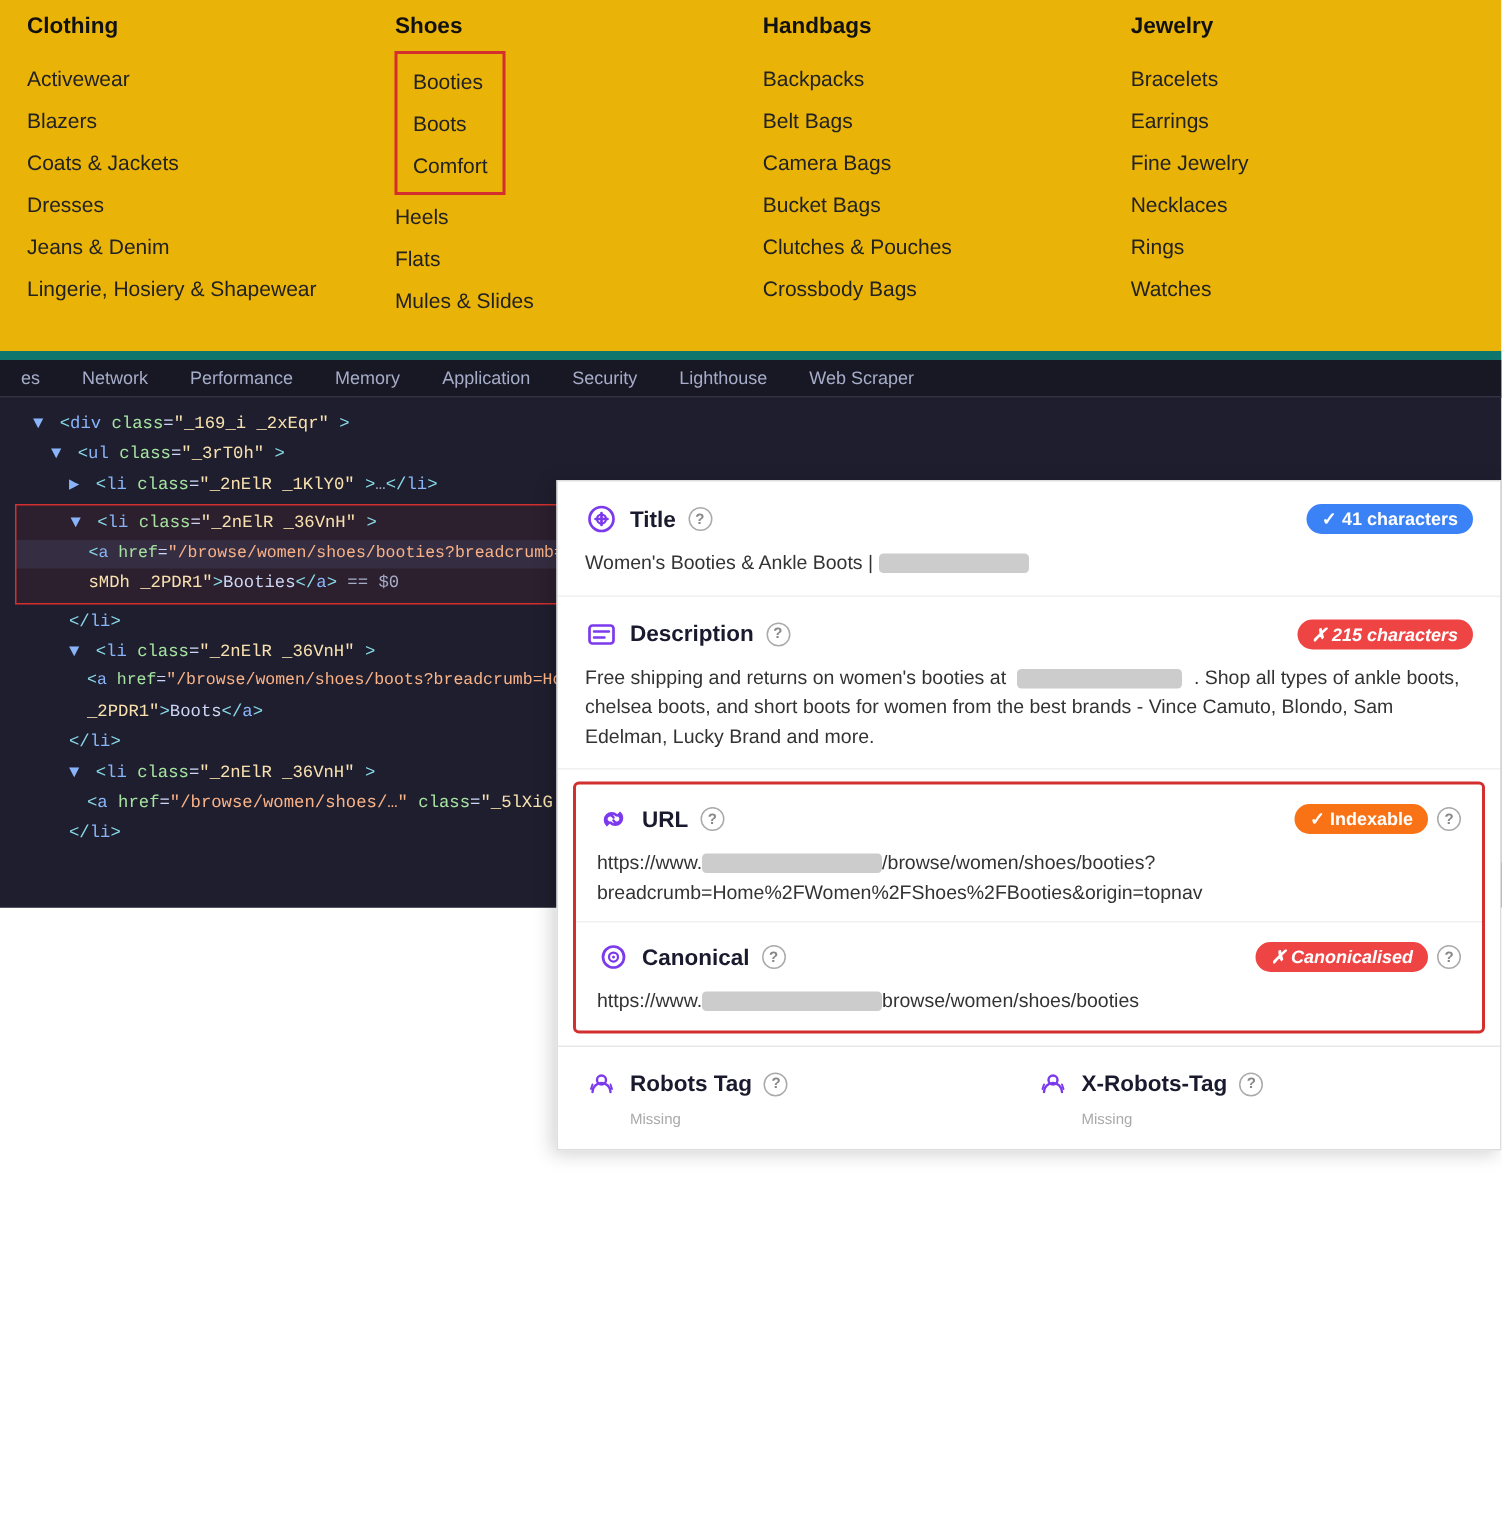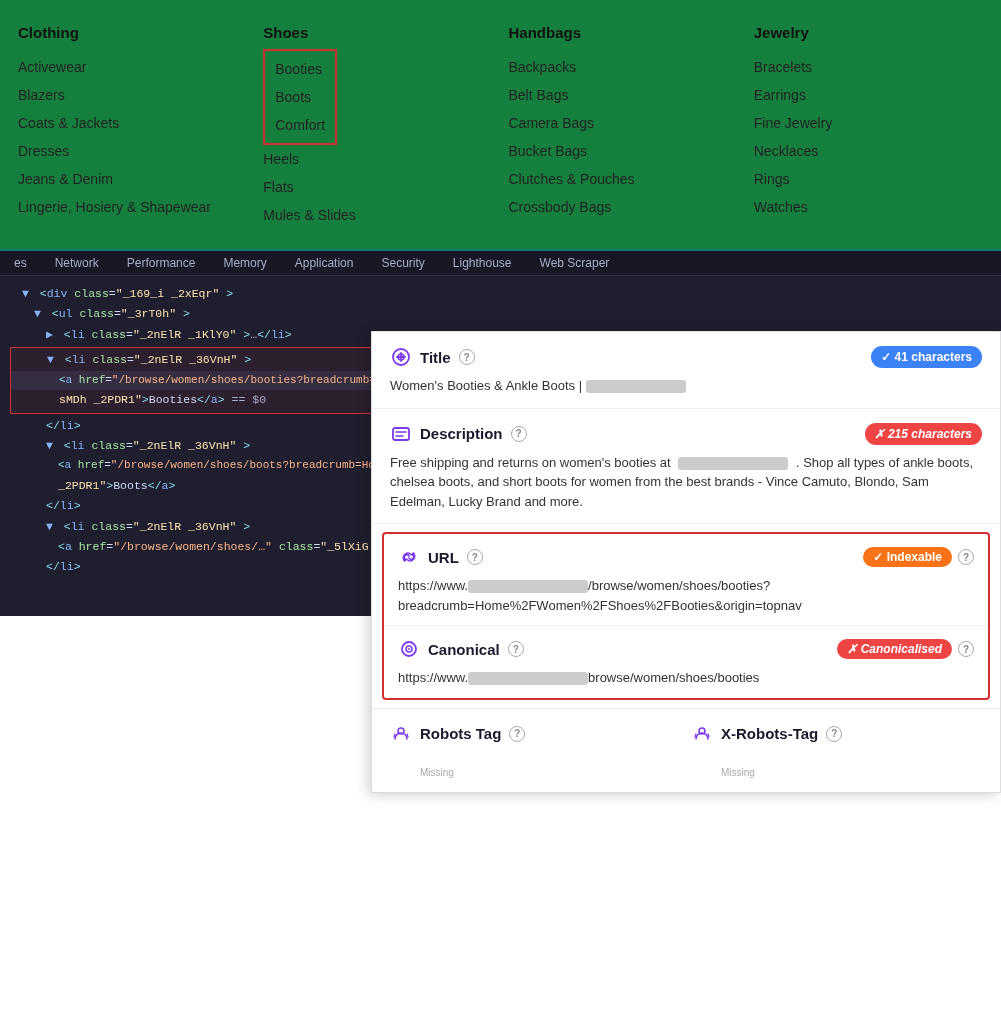--- a/index.html
+++ b/index.html
@@ -1,22 +1,22 @@
 <!DOCTYPE html>
 <html><head>
   <meta charset="utf-8">
   <style>
     * { box-sizing: border-box; margin: 0; padding: 0; }
     body { font-family: -apple-system, BlinkMacSystemFont, 'Segoe UI', Arial, sans-serif; font-size: 14px; background: #fff; width: 1001px; }
 
     
     .nav-area {
-      background: #15803d;
-      padding: 24px 0 20px 0;
-      border-bottom: 2px solid #0f766e;
+      background: #eab308;
+      padding: 9px 0 20px 0;
+      border-bottom: 6px solid #0f766e;
     }
     .nav-grid {
       display: grid;
       grid-template-columns: 1fr 1fr 1fr 1fr;
       padding: 0 10px;
     }
     .nav-col { padding: 0 8px; }
     .nav-col-header {
       font-weight: 700;
       font-size: 15px;
@@ -82,20 +82,21 @@
     .indent-4 { margin-left: 48px; }
     .dollar-sign { color: #a6adc8; }
 
     
     .seo-section {
       padding: 14px 18px 12px;
       border-bottom: 1px solid #f0f0f0;
     }
     .seo-section-header {
       display: flex;
+      align-items: center;
       justify-content: space-between;
       margin-bottom: 8px;
     }
     .seo-section-left {
       display: flex;
       align-items: center;
       gap: 8px;
     }
     .seo-icon {
       width: 22px;
@@ -176,21 +177,21 @@
       border-top: 1px solid #e8e8e8;
       display: grid;
       grid-template-columns: 1fr 1fr;
       gap: 10px;
     }
     .bottom-section { }
     .bottom-section-header {
       display: flex;
       align-items: center;
       gap: 8px;
-      margin-bottom: 22px;
+      margin-bottom: 7px;
     }
     .missing-text {
       color: #aaa;
       font-size: 10px;
       padding-left: 30px;
     }
 
     
     .full-wrapper {
       width: 1001px;

